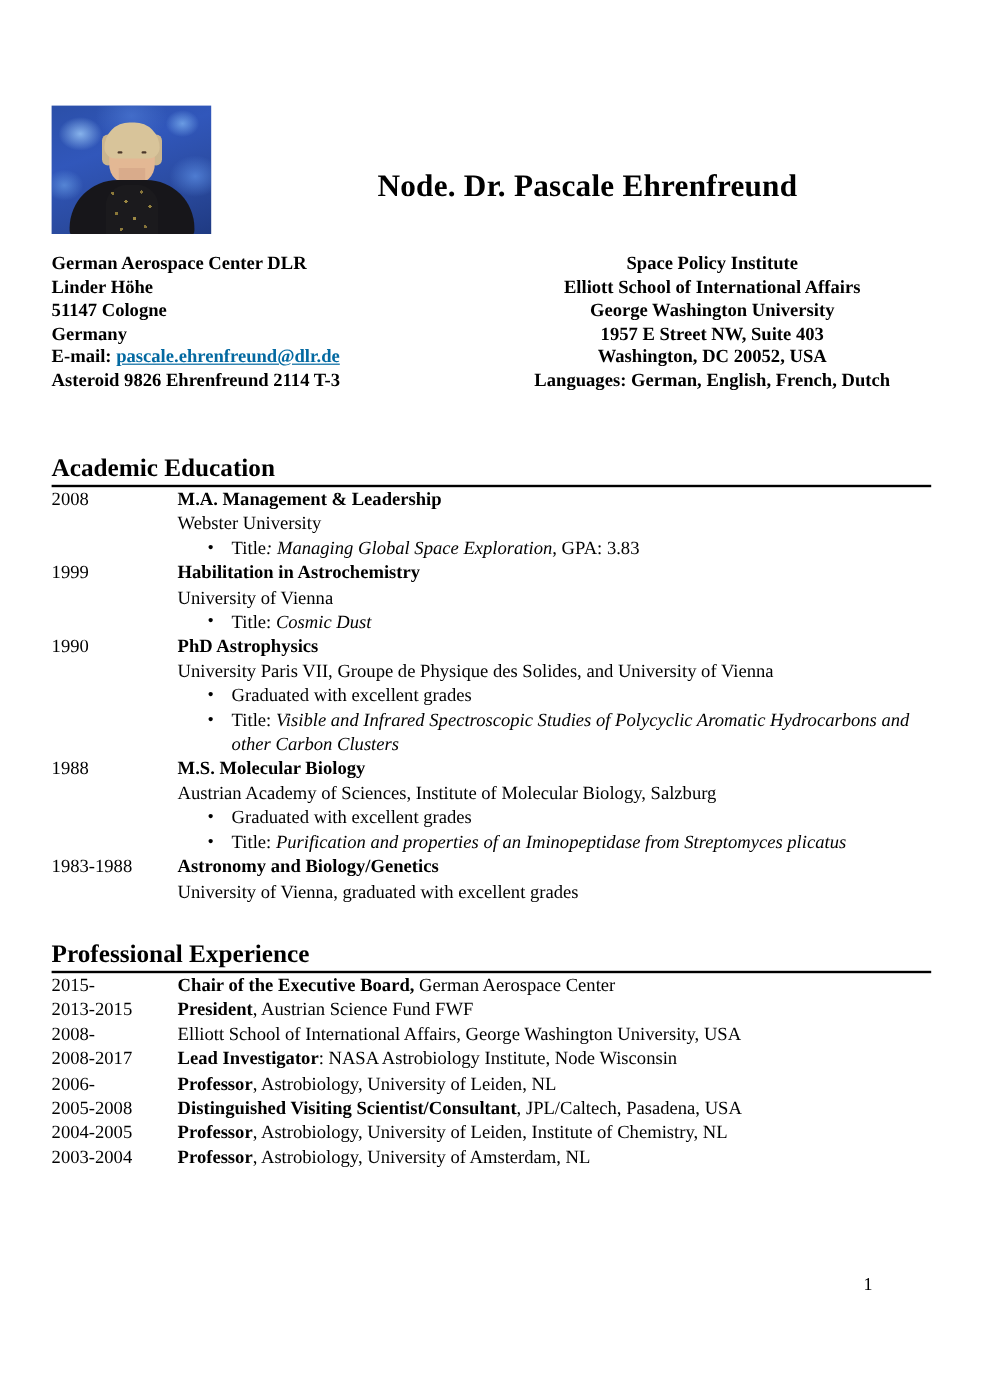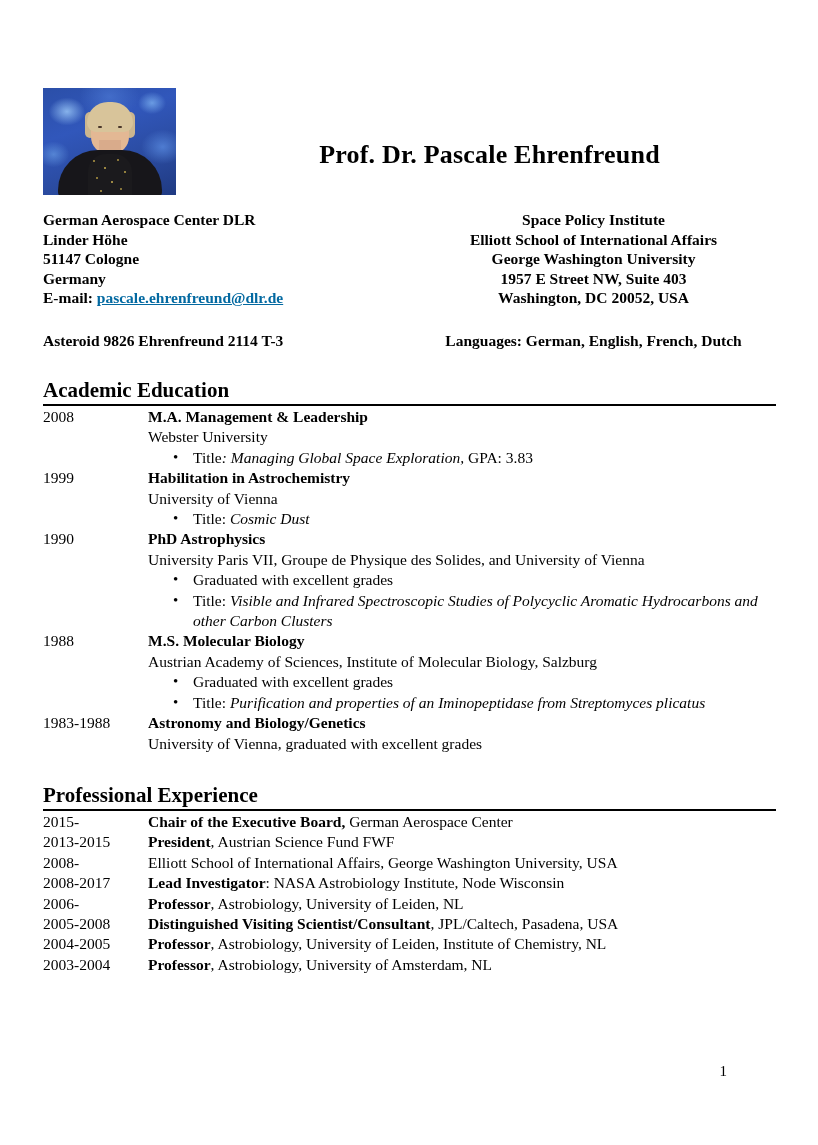--- a/index.html
+++ b/index.html
@@ -174,21 +174,20 @@
     line-height: 19.6px;
     white-space: nowrap;
   }
   .email-link {
     color: #0369a1;
     text-decoration: underline;
     font-weight: bold;
   }
   .contact-bottom {
     display: flex;
-    margin-top: 23px;
   }
   .contact-bottom .contact-col-left { width: 368px; }
   .lang-label { font-weight: bold; }
   .lang-value { font-weight: bold; }
 
   
   .section {
     position: absolute;
     left: 43px;
     width: 733px;
@@ -265,21 +264,21 @@
       <div class="hair-side-r"></div>
       <div class="face"></div>
       <div class="hair"></div>
       <div class="eye-l"></div>
       <div class="eye-r"></div>
       <div class="mouth"></div>
       <div class="neck"></div>
       <div class="torso"></div>
       <div class="scarf"></div>
     </div>
-    <div class="person-name">Prof. Dr. Pascale Ehrenfreund</div>
+    <div class="person-name">Node. Dr. Pascale Ehrenfreund</div>
   </div>
 
   <div class="contact">
     <div class="contact-cols">
       <div class="contact-col-left">
         <div class="contact-line">German Aerospace Center DLR</div>
         <div class="contact-line">Linder Höhe</div>
         <div class="contact-line">51147 Cologne</div>
         <div class="contact-line">Germany</div>
         <div class="contact-line"><span>E-mail:</span> <a class="email-link" href="#">pascale.ehrenfreund@dlr.de</a></div>

